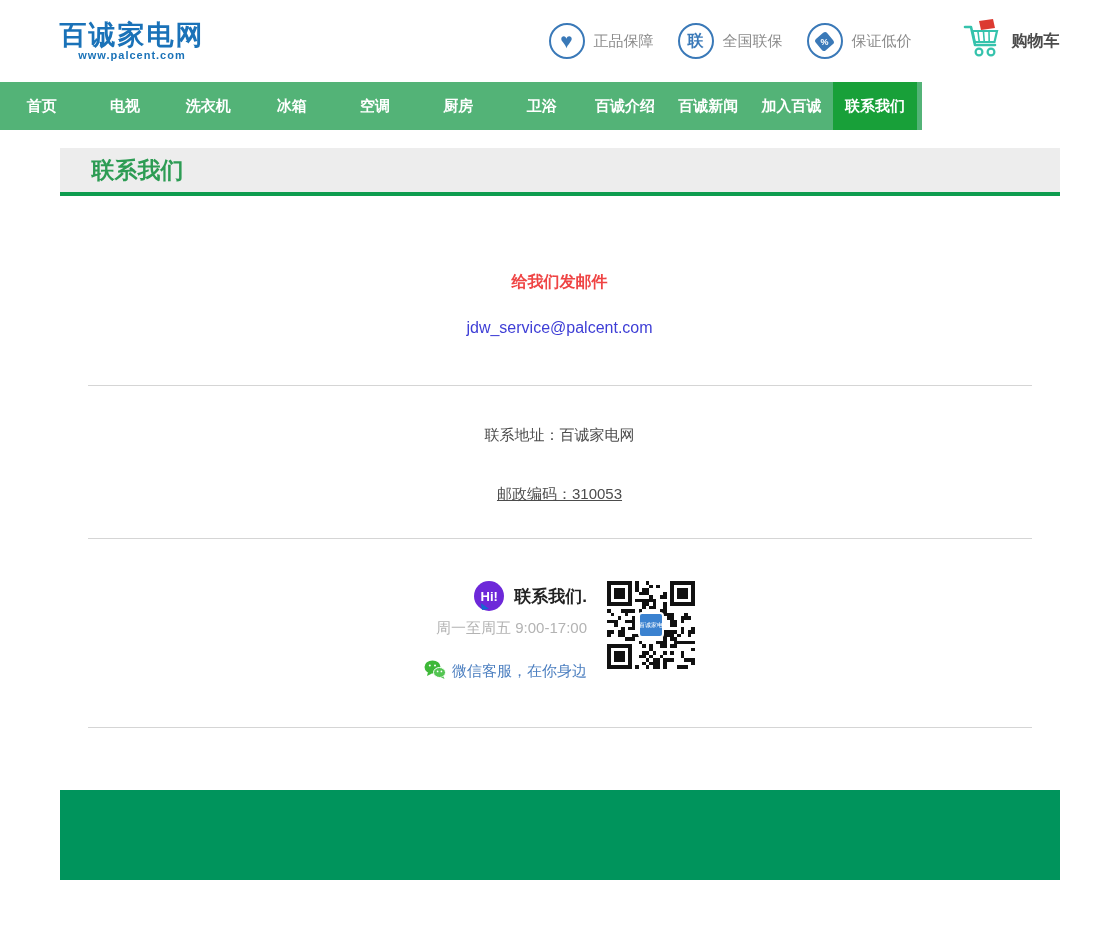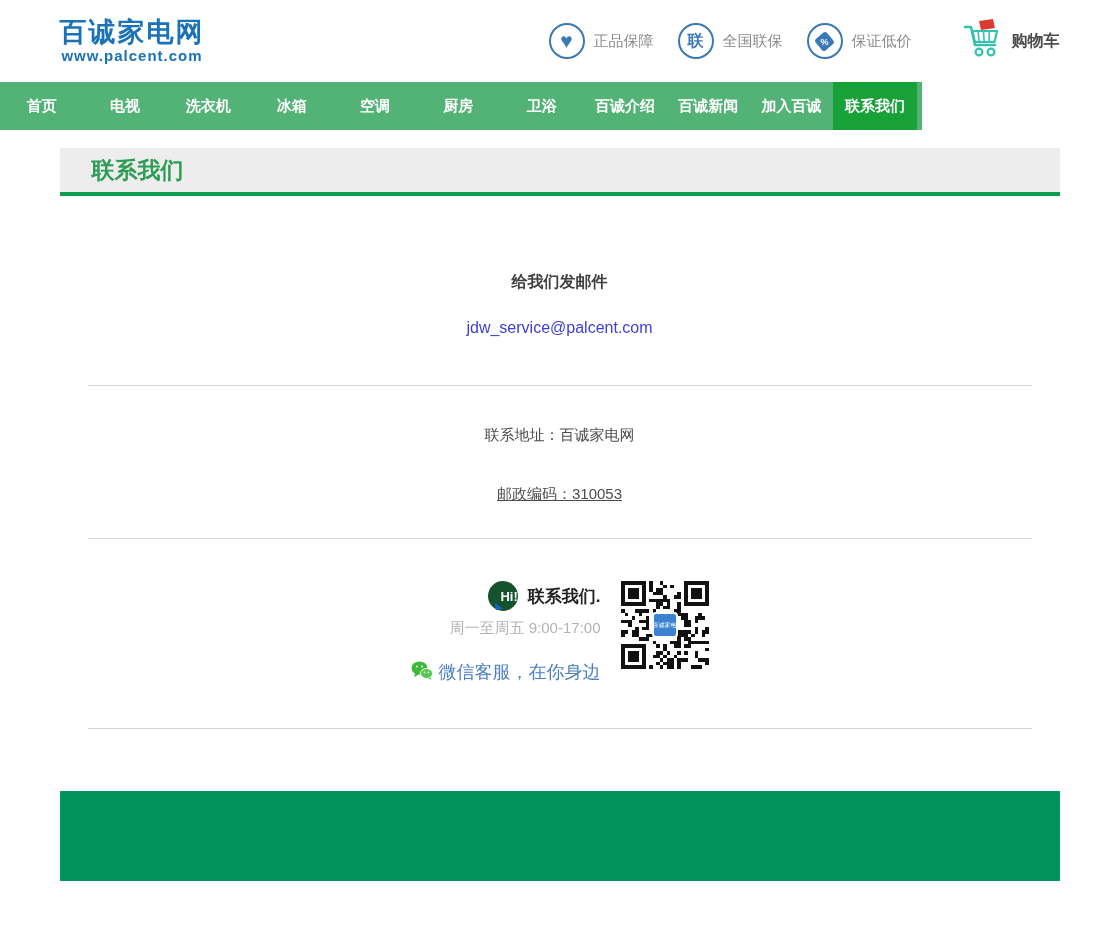--- a/index.html
+++ b/index.html
@@ -9,21 +9,21 @@
     font-family: "Liberation Sans", "DejaVu Sans", sans-serif;
     color:#4c4c4c;
   }
   .container { width: 1000px; margin: 0 auto; }
 
   
   .top-header { height: 82px; background:#fff; }
   .top-header .container { height: 100%; display:flex; align-items:center;text-align:center; }
   .logo { display:flex; flex-direction:column; cursor:pointer; }
   .logo-title { font-size:27px; font-weight:bold; color:#1a72b8; letter-spacing:2px; line-height:1.05; }
-  .logo-sub { font-size:15px; font-weight:bold; color:#1a72b8; letter-spacing:1px; }
+  .logo-sub { font-size:11px; font-weight:bold; color:#1a72b8; letter-spacing:1px; }
 
   .badges { display:flex; align-items:center; margin-left:auto; gap:24px; }
   .badge { display:flex; align-items:center; }
   .badge-circle {
     width:36px; height:36px; border:2px solid #3a79b8; border-radius:50%;
     display:flex; align-items:center; justify-content:center; background:#fff; flex:0 0 auto;
   }
   .badge-heart { color:#3a79b8; font-size:21px; line-height:1; margin-top:-2px; }
   .badge-lian { color:#3a79b8; font-size:16px; font-weight:bold; }
   .badge-tag { width:15px; height:15px; background:#3a79b8; border-radius:3px; transform:rotate(-40deg);
@@ -48,43 +48,43 @@
     margin-top:18px; background:#ededed; border-bottom:4px solid #0e9c4e;
     height:48px; display:flex; align-items:center; padding-left:32px;
   }
   .title-bar h1 { font-size:23px; font-weight:bold; color:#2d9c54; }
 
   
   .content { background:#fff; }
   .divider { border:none; border-top:1px solid #d5d5d5; margin:0 28px; }
 
   .email-section { text-align:center; padding-top:76px; padding-bottom:48px; }
-  .email-heading { font-size:16px; font-weight:bold; color:#404040; }
+  .email-heading { font-size:16px; font-weight:bold; color:#ef4444; }
   .email-link { display:inline-block; margin-top:26px; font-size:16px; color:#3e3ed6; text-decoration:none; cursor:pointer; }
 
   .info-section { text-align:center; padding-top:40px; padding-bottom:34px; }
   .info-line { font-size:15px; color:#4c4c4c; margin-bottom:40px; }
   .info-line:last-child { margin-bottom:0;text-decoration:underline; }
 
   .contact-section { display:flex; justify-content:center; align-items:flex-start; padding-top:42px; padding-bottom:44px; }
   .contact-left { display:flex; flex-direction:column; align-items:flex-end; margin-right:10px; }
   .hi-row { display:flex; align-items:center; }
   .hi-bubble {
-    width:30px; height:30px; background:#14532d; border-radius:50%; position:relative;
-    display:flex; align-items:center; justify-content:flex-end; flex:0 0 auto;
+    width:30px; height:30px; background:#6d28d9; border-radius:50%; position:relative;
+    display:flex; align-items:center; justify-content:center; flex:0 0 auto;
   }
   .hi-bubble span { color:#fff; font-size:13px; font-weight:bold; }
   .hi-bubble::after {
     content:""; position:absolute; left:3px; bottom:-4px;
     border:5px solid transparent; border-top-color:#1566cf; transform:rotate(35deg);
   }
   .hi-title { font-size:17px; font-weight:bold; color:#222; margin-left:10px; }
   .hours { font-size:15px; color:#b3b3b3; margin-top:8px; }
   .wechat-row { display:flex; align-items:center; margin-top:22px; }
-  .wechat-link { font-size:18px; color:#4c7fc0; margin-left:6px; text-decoration:none; cursor:pointer; }
+  .wechat-link { font-size:15px; color:#4c7fc0; margin-left:6px; text-decoration:none; cursor:pointer; }
 
   .qr-wrap { position:relative; width:88px; height:88px; margin-left:10px; background:#fff; }
   .qr-wrap svg { display:block; }
   .qr-logo {
     position:absolute; left:31px; top:31px; width:26px; height:26px;
     background:#3b82d0; border:2px solid #fff; border-radius:4px;
     display:flex; align-items:center; justify-content:center; overflow:hidden;
   }
   .qr-logo span { color:#fff; font-size:6px; white-space:nowrap; }
 

